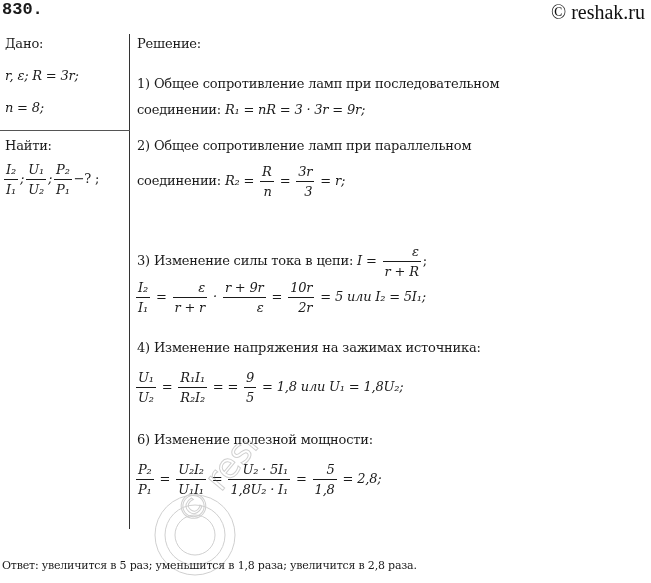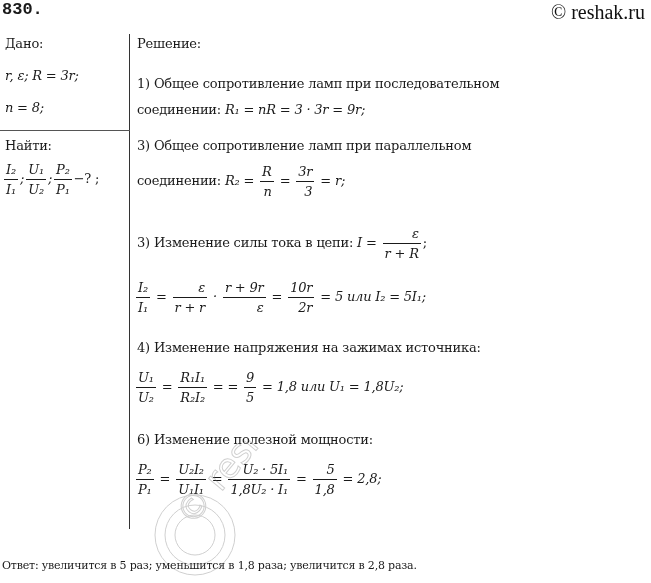--- a/index.html
+++ b/index.html
@@ -35,29 +35,29 @@
 <div class="abs t m" style="left:2px; top:160px;">
   <span class="frac"><span class="top">I₂</span><span>I₁</span></span>;<span class="frac"><span class="top">U₁</span><span>U₂</span></span>;<span class="frac"><span class="top">P₂</span><span>P₁</span></span><span class="up">−? ;</span>
 </div>
 
 <div class="abs t" style="left:137px; top:36px;">Решение:</div>
 <div class="abs t" style="left:137px; top:76px;">1) Общее сопротивление ламп при последовательном</div>
 <div class="abs t" style="left:137px; top:102px;">
   <span>соединении: </span><span class="m">R₁ = nR = 3 · 3r = 9r;</span>
 </div>
 
-<div class="abs t" style="left:137px; top:138px;">3) Общее сопротивление ламп при параллельном</div>
+<div class="abs t" style="left:137px; top:138px;">2) Общее сопротивление ламп при параллельном</div>
 <div class="abs t" style="left:137px; top:162px;">
   <span>соединении: </span><span class="m">R₂ =</span>
   <span class="frac m"><span class="top">R</span><span>n</span></span> =
   <span class="frac m"><span class="top">3r</span><span>3</span></span>
   <span class="m">= r;</span>
 </div>
 
-<div class="abs t" style="left:137px; top:224px;">
+<div class="abs t" style="left:137px; top:242px;">
   <span>3) Изменение силы тока в цепи: </span><span class="m">I =</span>
   <span class="frac m"><span class="top">ε</span><span>r + R</span></span><span>;</span>
 </div>
 
 <div class="abs t m" style="left:134px; top:278px;">
   <span class="frac"><span class="top">I₂</span><span>I₁</span></span> =
   <span class="frac"><span class="top">ε</span><span>r + r</span></span> ·
   <span class="frac"><span class="top">r + 9r</span><span>ε</span></span> =
   <span class="frac"><span class="top">10r</span><span>2r</span></span>
   <span>= 5 или I₂ = 5I₁;</span>

